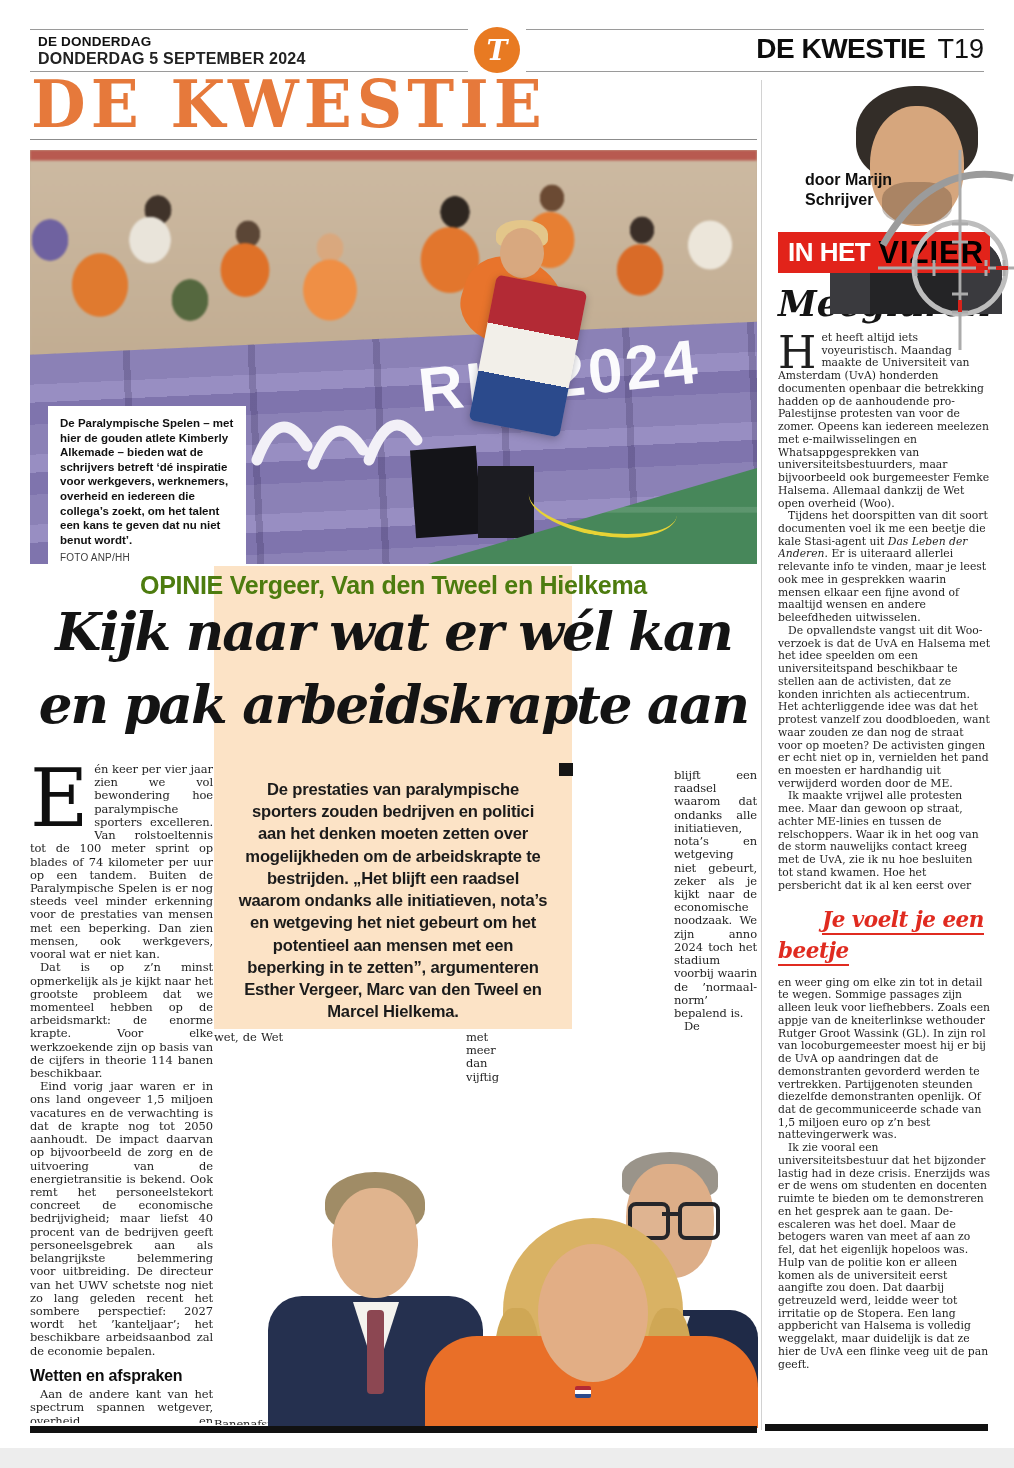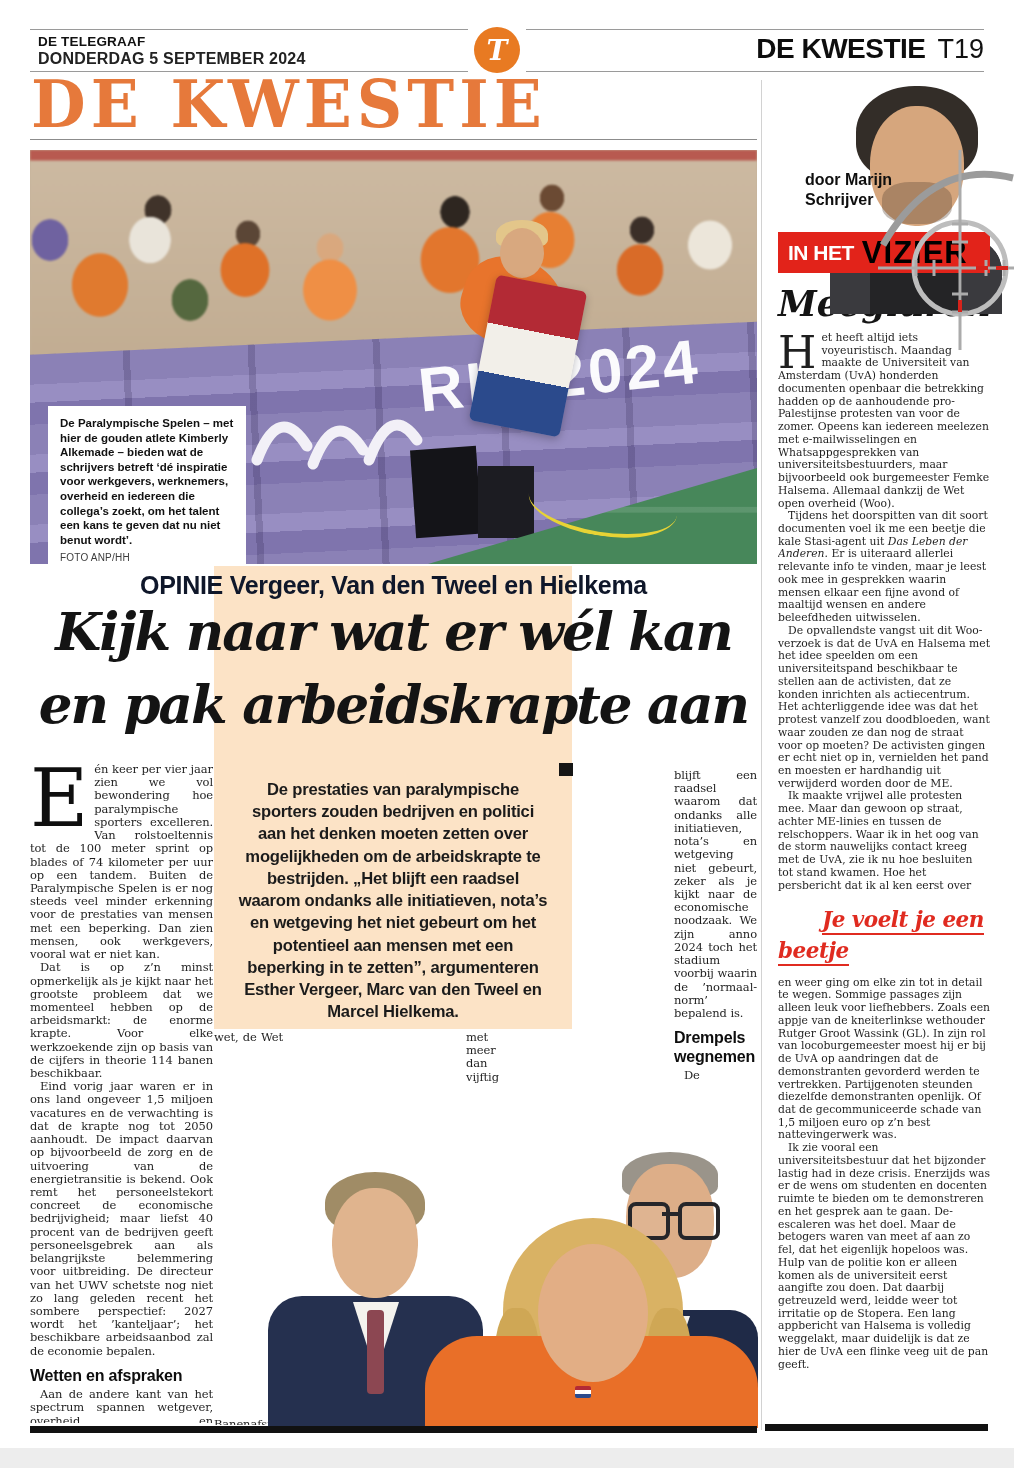--- a/index.html
+++ b/index.html
@@ -63,21 +63,21 @@
   .boxB{position:absolute;left:448px;top:316px;width:56px;height:72px;background:#1c1c22;}
   .cable{position:absolute;left:498px;top:322px;width:150px;height:60px;border-bottom:4px solid #e8d335;border-radius:50%;transform:rotate(9deg);}
   .cap-box{position:absolute;left:18px;top:256px;width:198px;background:#fff;padding:10px 12px 8px 12px;box-sizing:border-box;}
   .cap-text{font-size:11.5px;font-weight:700;line-height:1.27;color:#111;}
   .cap-credit{margin-top:5px;font-size:10px;font-weight:400;color:#3c3c3c;letter-spacing:.2px;}
 
   
   .peach{position:absolute;left:214px;top:566px;width:358px;height:463px;background:#fce3c6;}
   .sq-marker{position:absolute;left:559px;top:763px;width:14px;height:13px;background:#151515;}
   .kicker{position:absolute;left:30px;top:571px;width:727px;text-align:center;
-    color:#0f172a;font-size:25px;font-weight:800;letter-spacing:-.3px;}
+    color:#4d7c0f;font-size:25px;font-weight:800;letter-spacing:-.3px;}
   .kicker .k1{font-weight:900;}
   .headline{position:absolute;left:30px;width:727px;text-align:center;white-space:nowrap;
     font-family:"DejaVu Serif",serif;font-style:italic;font-weight:bold;font-size:53px;
     letter-spacing:-2px;color:#141414;}
   .hl1{top:600px;} .hl2{top:673px;}
   .intro{position:absolute;left:236px;top:779px;width:314px;text-align:center;
     font-size:16.6px;font-weight:700;line-height:1.34;color:#1b1b1b;letter-spacing:-.2px;}
 
   
   .col{position:absolute;font-family:"DejaVu Serif",serif;font-size:11.5px;line-height:1.15;
@@ -135,21 +135,21 @@
   .viz-portrait .face{position:absolute;left:40px;top:20px;width:94px;height:120px;background:#d6a67d;border-radius:48%;}
   .viz-portrait .beard{position:absolute;left:52px;top:96px;width:70px;height:42px;background:rgba(90,70,55,.35);border-radius:40%;}
   .viz-portrait .torso{position:absolute;left:0;bottom:0;width:172px;height:76px;background:#242426;border-radius:34px 34px 0 0;}
   .viz-portrait .lapel{position:absolute;left:0;bottom:0;width:40px;height:76px;background:#3a3a3e;border-radius:34px 0 0 0;}
   .viz-portrait .lapel.r{left:auto;right:0;border-radius:0 34px 0 0;}
   .viz-cross{position:absolute;left:878px;top:150px;z-index:5;}
   .viz-byline{position:absolute;left:778px;top:170px;width:100px;z-index:6;
     font-size:16px;font-weight:800;line-height:1.25;color:#0e0e0e;margin-left:27px;}
   .viz-banner{position:absolute;left:778px;top:232px;width:212px;height:41px;background:#e2231a;z-index:4;
     display:flex;align-items:center;padding-left:10px;box-sizing:border-box;gap:8px;}
-  .viz-banner .b1{color:#fff;font-weight:800;font-size:21px;letter-spacing:-.5px;}
+  .viz-banner .b1{color:#fff;font-weight:800;font-size:26px;letter-spacing:-.5px;}
   .viz-banner .b2{color:#000000;font-weight:800;font-size:31px;letter-spacing:1px;}
   .viz-title{position:absolute;left:778px;top:283px;font-family:"DejaVu Serif",serif;
     font-style:italic;font-weight:bold;font-size:35px;color:#141414;}
   .viz-body{position:absolute;left:778px;top:332px;width:212px;height:1082px;overflow:hidden;
     font-family:"DejaVu Serif",serif;font-size:10.8px;line-height:1.18;color:#1f1f1f;text-align:left;}
   .viz-body p{margin:0;}
   .viz-body p.ind{text-indent:10px;}
   .viz-drop{float:left;font-size:44px;line-height:.8;margin:3px 5px 0 0;font-family:"DejaVu Serif",serif;}
   .viz-quote{margin:12px 0 10px 0;font-family:"DejaVu Serif",serif;font-style:italic;font-weight:bold;
     font-size:21.5px;line-height:1.45;color:#e02b20;letter-spacing:-.5px;}
@@ -157,21 +157,21 @@
 </style>
 </head>
 <body>
 
 <div class="page">
 
   <div class="hline" style="left:30px;top:29px;width:438px;"></div>
   <div class="hline" style="left:526px;top:29px;width:458px;"></div>
   <div class="hline" style="left:30px;top:71px;width:438px;"></div>
   <div class="hline" style="left:526px;top:71px;width:458px;"></div>
-  <div class="masthead">DE TELEGRAAF</div>
+  <div class="masthead">DE DONDERDAG</div>
   <div class="dateline">DONDERDAG 5 SEPTEMBER 2024</div>
   <div class="logo">
       <span>T</span>
     </div>
   <div class="hdr-right">
     <span class="sec">DE KWESTIE</span>
     <span class="pnum">T19</span>
   </div>
 
   <div class="bigtitle">DE KWESTIE</div>
@@ -227,21 +227,20 @@
   <div class="col col3">
     <div class="wrapR3"></div>
     <div class="wrapL3"></div>
     <p>met meer dan vijftig werknemers mensen aan het werk met een beperking. Dat geldt ook voor een deel van overheidswerkgevers, inclusief de zorg en onderwijs. Werkgevers denken weliswaar positiever over het potentieel van mensen met een handicap, berichtte het Sociaal en Cultureel Planbureau al enige jaren geleden, maar ze halen ze niet binnen.</p>
 
   </div>
 
   <div class="col col4">
     <div class="wrapL4"></div>
     <p>blijft een raadsel waarom dat ondanks alle initiatieven, nota’s en wetgeving niet gebeurt, zeker als je kijkt naar de economische noodzaak. We zijn anno 2024 toch het stadium voorbij waarin de ’normaal-norm’ bepalend is.</p>
-    <div class="subhead">Drempels wegnemen</div>
     <p class="ind">De Paralympische Spelen bieden wat ons betreft dé inspiratie voor werkgevers, werknemers, overheid én iedereen die collega’s zoekt, om het talent een kans te geven dat nu niet benut wordt. Daar moeten we gezamenlijk drempels voor wegnemen – letterlijk en digitaal – en regelingen voor versoepelen.</p>
 
   </div>
 
   <div class="person marc">
     <div class="p-torso"></div>
     <div class="p-shirt"></div>
     <div class="p-tie"></div>
     <div class="p-hair"></div>
     <div class="p-face"></div>

